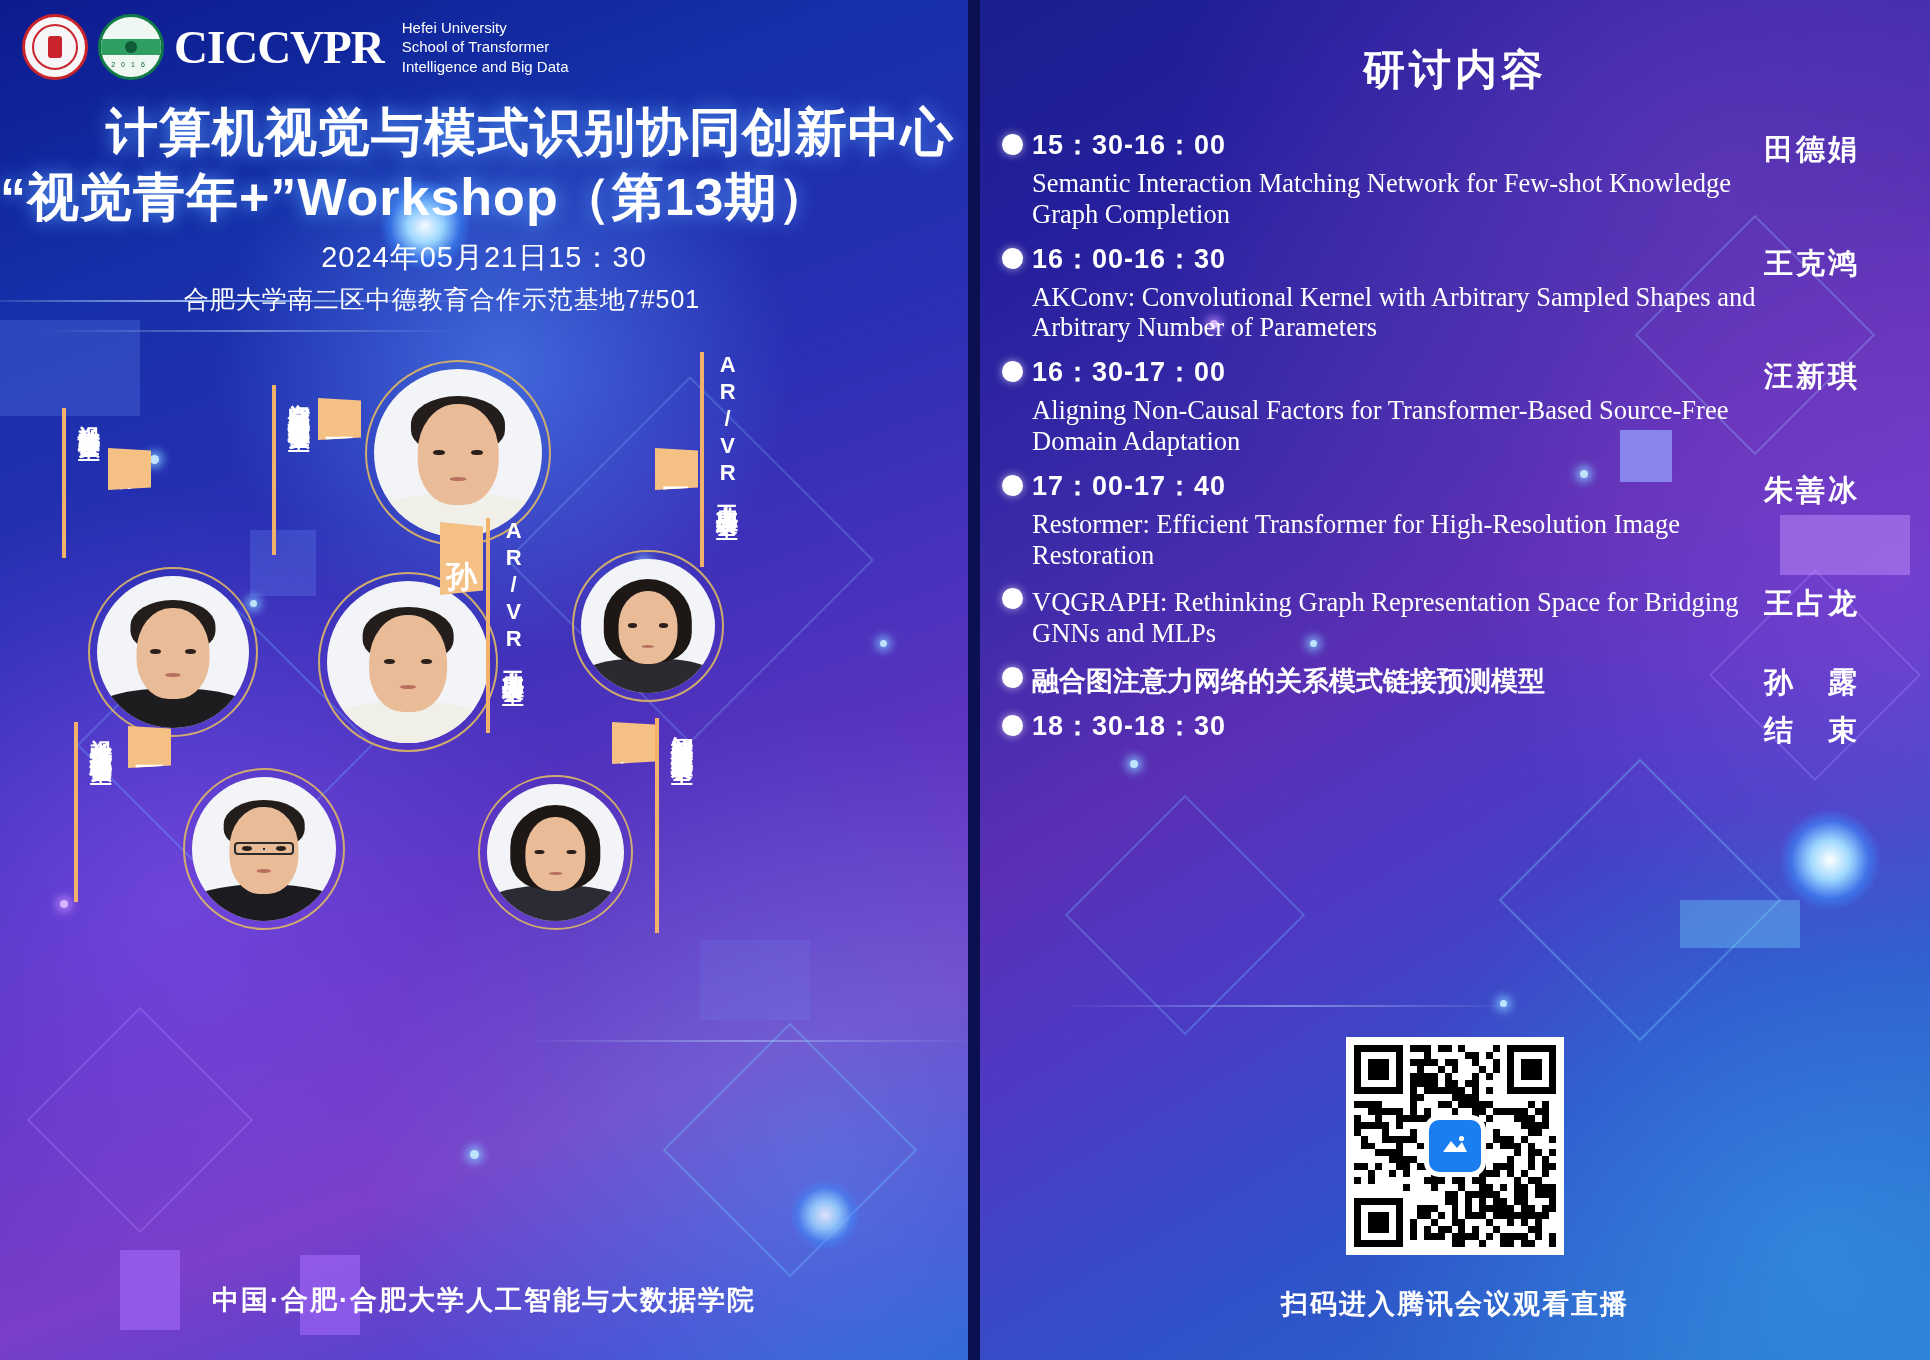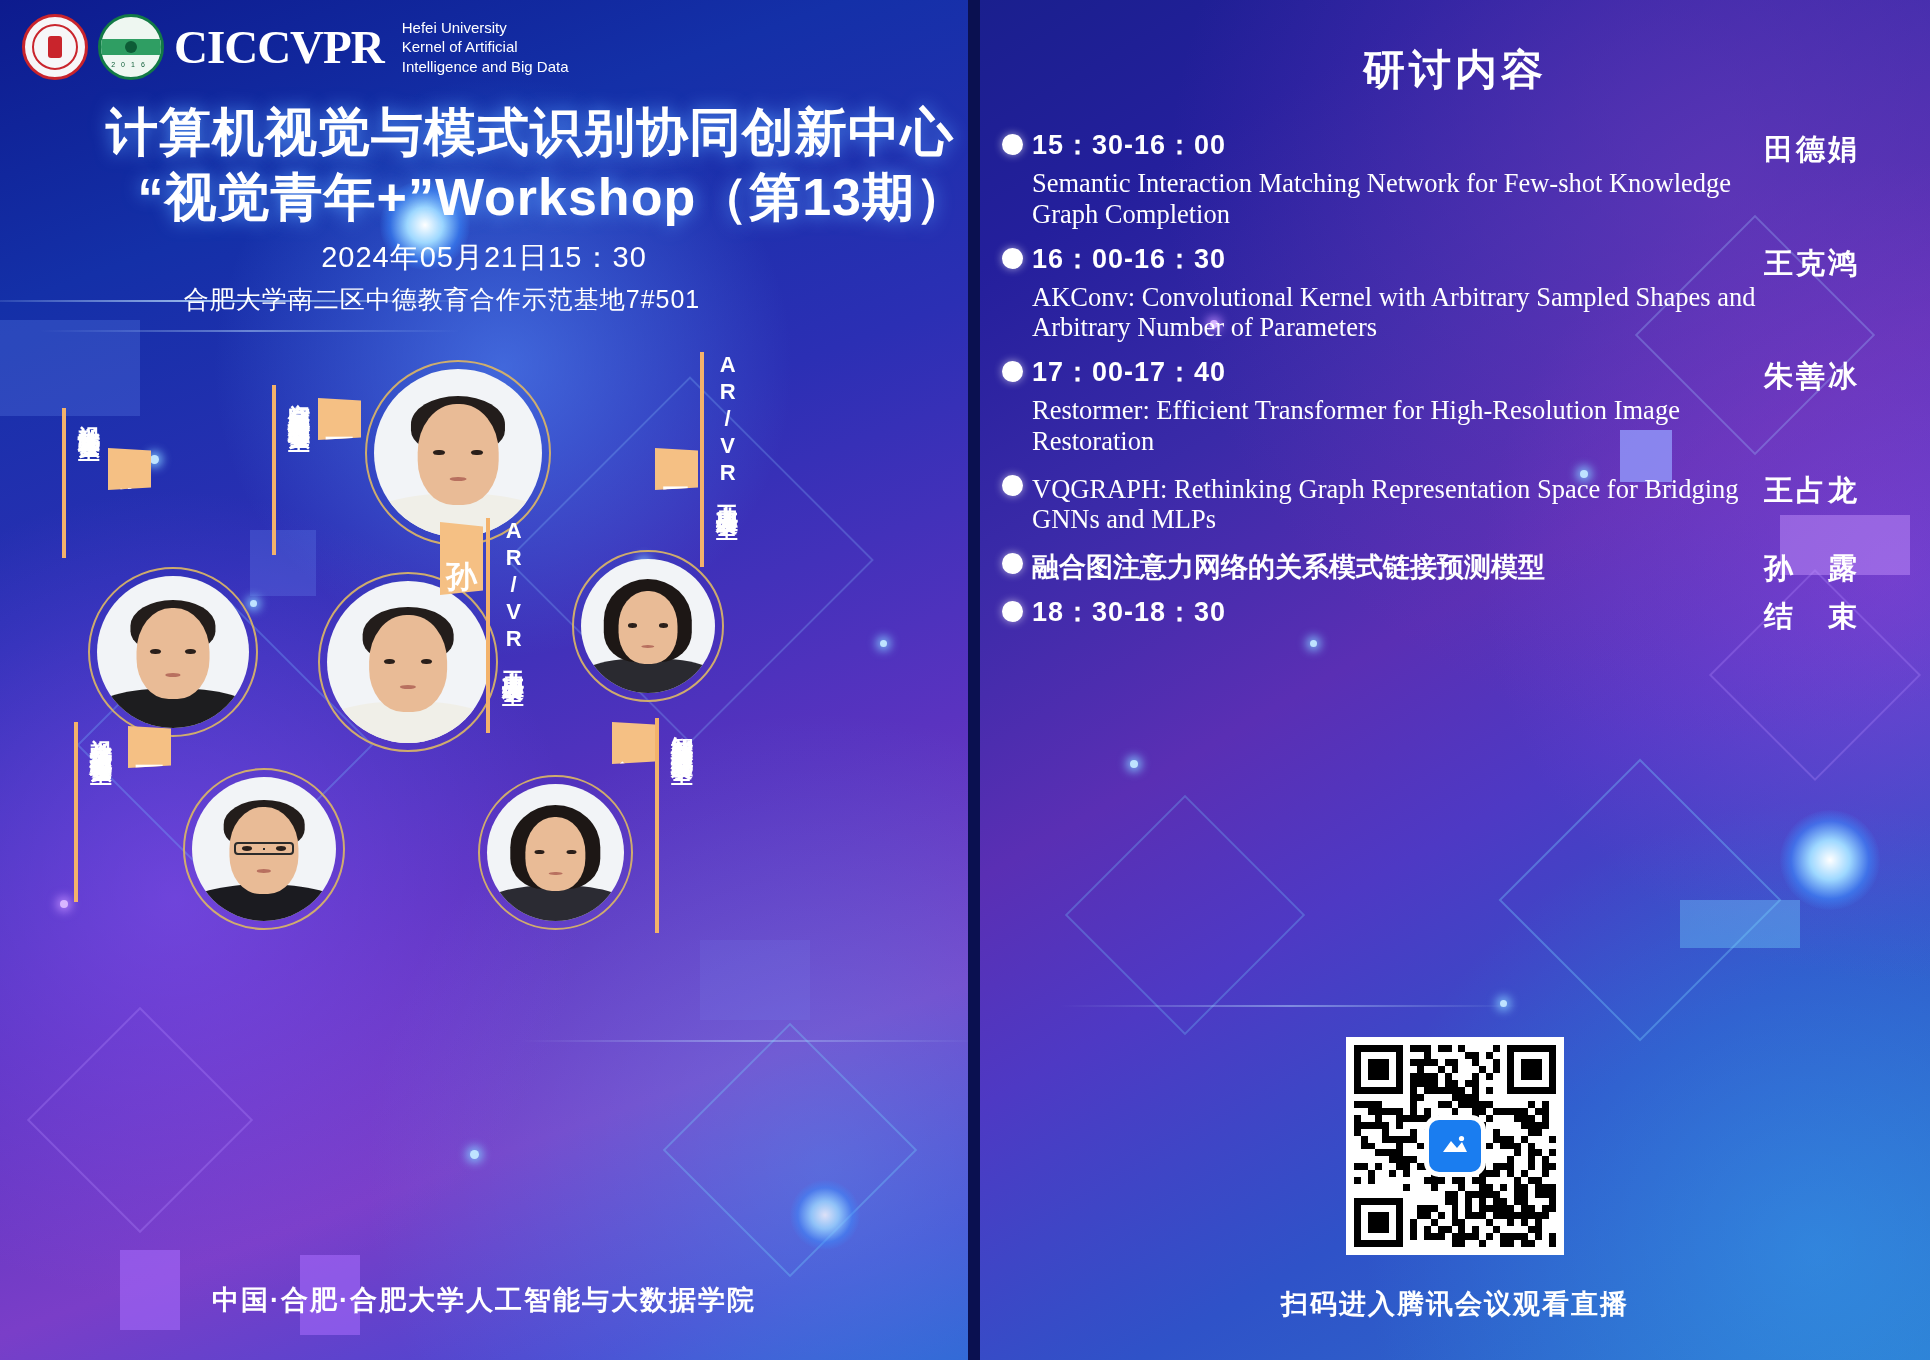--- a/index.html
+++ b/index.html
@@ -41,21 +41,21 @@
                width:12px; height:12px; border-radius:50%; background:#0d5c36; z-index:2;}
   .seal .yr { position:absolute; bottom:9px; left:50%; transform:translateX(-50%);
               font-size:7px; color:#0d5c36; letter-spacing:6px; }
   .brand { font-size:47px; font-weight:bold; color:#fff; letter-spacing:-1px;
            font-family:"Liberation Serif","DejaVu Serif",serif; line-height:1;text-align:center; }
   .brandsub { color:#fff; font-size:15px; line-height:1.28; margin-left:8px; }
 
   .title1 { position:absolute; top:98px; left:0; width:1060px; text-align:center; z-index:6;
             font-size:52px; font-weight:bold; color:#fff; letter-spacing:1px;
             text-shadow:0 0 18px rgba(90,160,255,.9); }
-  .title2 { position:absolute; top:163px; left:0; width:968px; text-align:right; z-index:6;
+  .title2 { position:absolute; top:163px; left:0; width:968px; text-align:left; z-index:6;
             font-size:52px; font-weight:bold; color:#fff; letter-spacing:1px;
             text-shadow:0 0 18px rgba(90,160,255,.9); }
   .dateline { position:absolute; top:238px; left:0; width:968px; text-align:center; z-index:6;
             font-size:29px; color:#fff; letter-spacing:1px; }
   .addrline { position:absolute; top:283px; left:0; width:884px; text-align:center; z-index:6;
             font-size:25px; color:#fff; letter-spacing:1px; }
 
   
   .person { position:absolute; z-index:5; }
   .ring { position:relative; border-radius:50%; border:2px solid rgba(214,178,104,.95);
@@ -164,21 +164,21 @@
         <div class="mk"></div>
       </div>
       <div class="seal seal2">
         <div class="band"></div>
           <div class="mk"></div>
         <div class="yr">2016</div>
       </div>
       <div class="brand">CICCVPR</div>
       <div class="brandsub">
         <div>Hefei University</div>
-        <div>Kernel of Artificial</div>
+        <div>School of Transformer</div>
         <div>Intelligence and Big Data</div>
       </div>
     </div>
 
     <div class="title1">计算机视觉与模式识别协同创新中心</div>
     <div class="title2">“视觉青年+”Workshop（第13期）</div>
     <div class="dateline">2024年05月21日15：30</div>
     <div class="addrline">合肥大学南二区中德教育合作示范基地7#501</div>
 
     <div class="person" style="left:365px;top:360px;">
@@ -322,20 +322,31 @@
         <div class="sched-row">
           <div class="tl-col">
             <div class="tl-bullet"></div>
             <div class="tl-line"></div>
           </div>
           <div class="sched-main">
             <div class="sched-time">16：00-16：30</div>
             <div class="sched-title">AKConv: Convolutional Kernel with Arbitrary Sampled Shapes and Arbitrary Number of Parameters</div>
           </div>
           <div class="sched-speaker">王克鸿</div>
+        </div>
+        <div class="sched-row">
+          <div class="tl-col">
+            <div class="tl-bullet"></div>
+            <div class="tl-line"></div>
+          </div>
+          <div class="sched-main">
+            <div class="sched-time">16：30-17：00</div>
+            <div class="sched-title">Aligning Non-Causal Factors for Transformer-Based  Source-Free Domain Adaptation</div>
+          </div>
+          <div class="sched-speaker">汪新琪</div>
         </div>
         <div class="sched-row">
           <div class="tl-col">
             <div class="tl-bullet"></div>
             <div class="tl-line"></div>
           </div>
           <div class="sched-main">
             <div class="sched-time">17：00-17：40</div>
             <div class="sched-title">Restormer: Efficient Transformer for High-Resolution  Image Restoration</div>
           </div>

